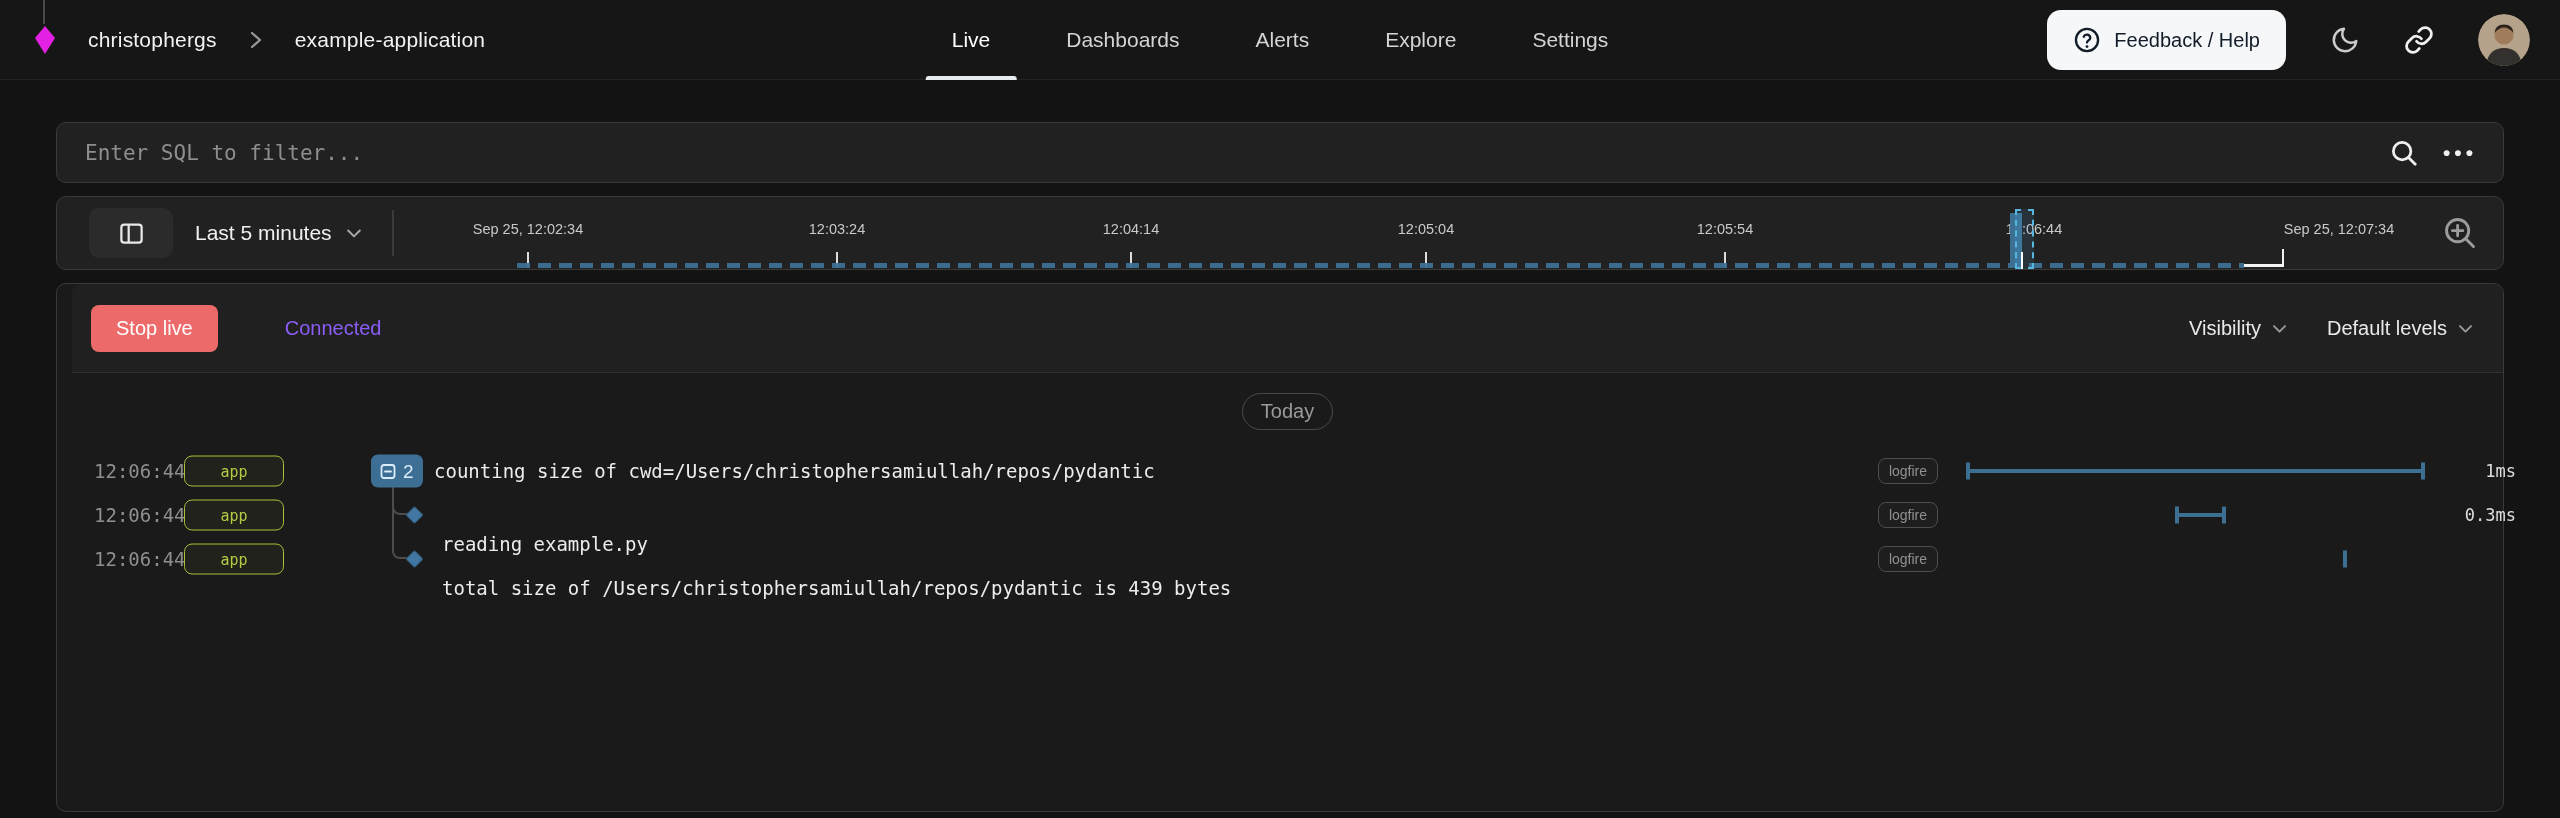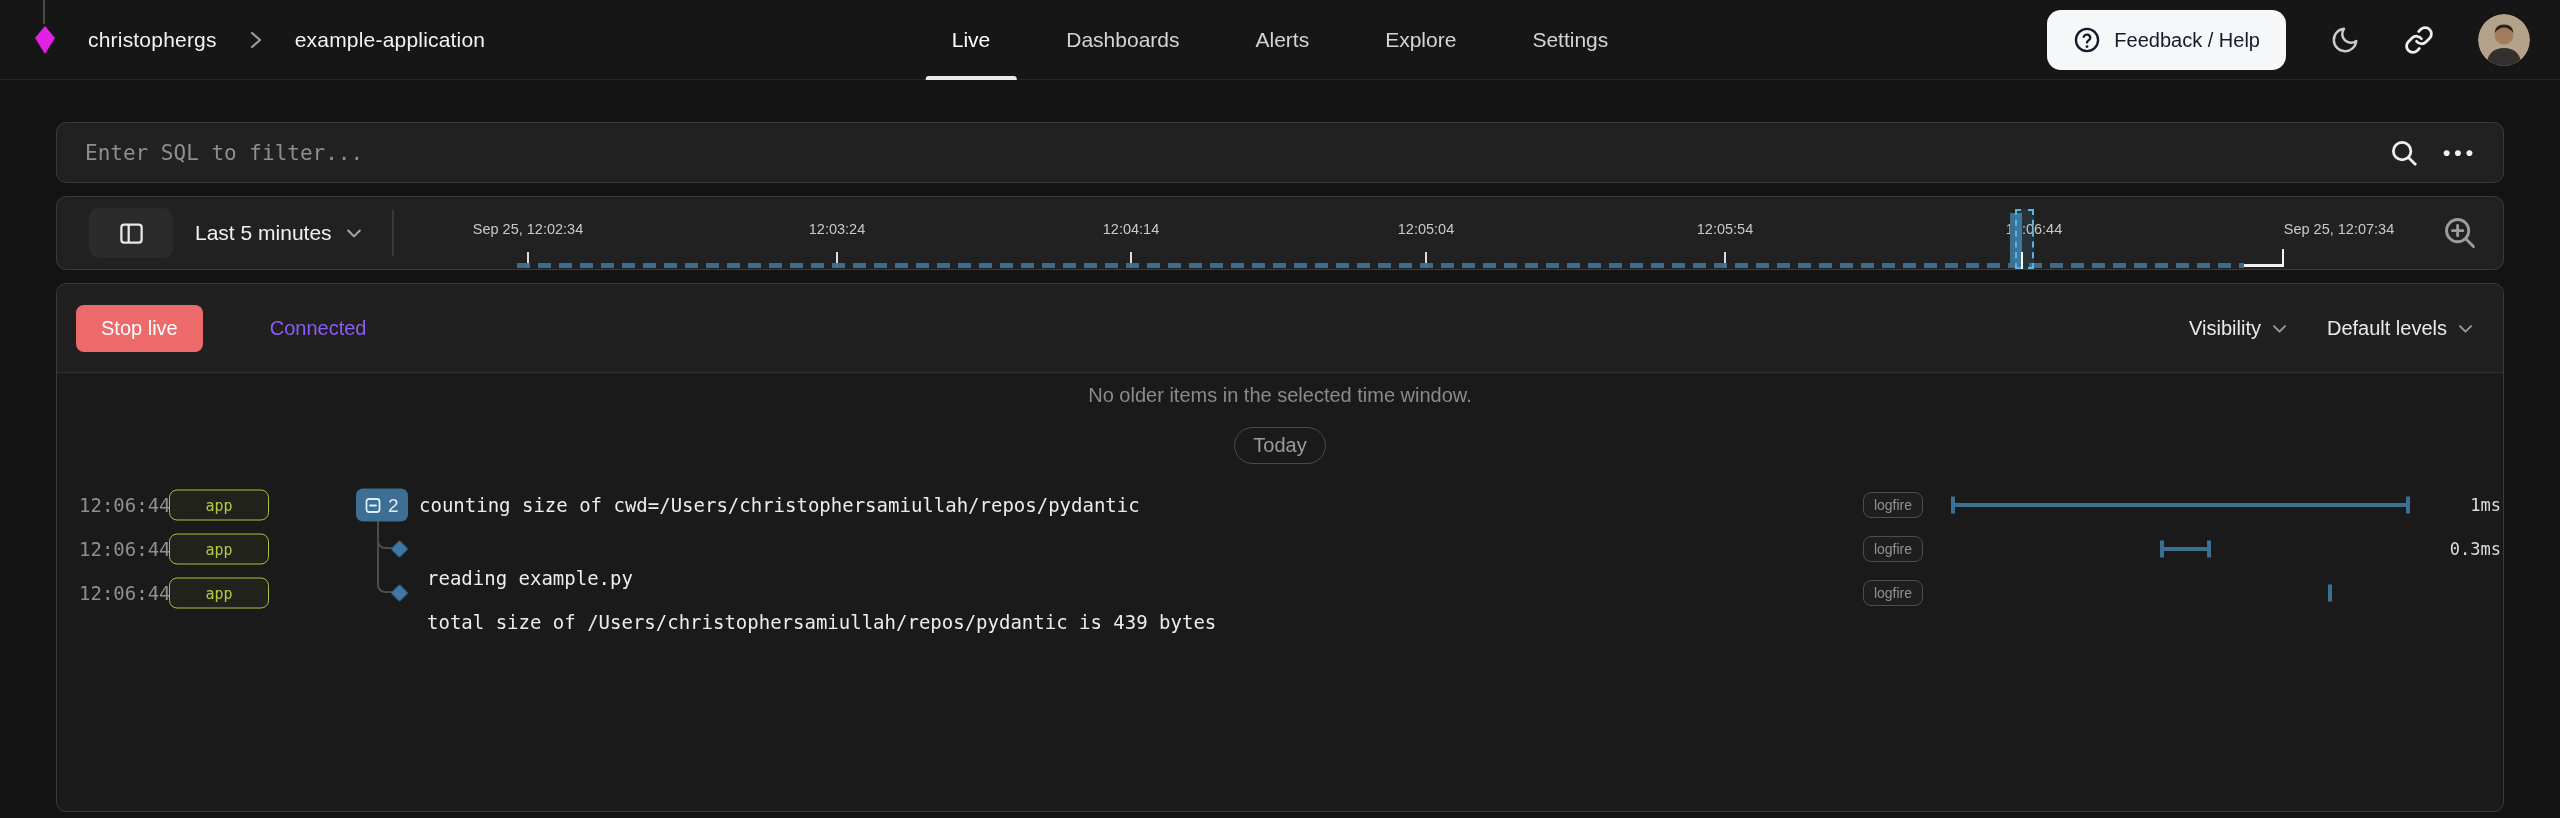--- a/index.html
+++ b/index.html
@@ -22,21 +22,21 @@
                       background:#e7ebf0; border-radius:3px 3px 0 0; }
   .topnav-right { position:absolute; right:30px; top:0; height:80px; display:flex; align-items:center; gap:44px; }
   .feedback-btn { display:flex; align-items:center; gap:13px; background:#f5f7f9; color:#121c28;
                   border:none; border-radius:14px; height:60px; padding:0 26px; font-size:20px;
                   font-family:"Liberation Sans", sans-serif; cursor:pointer; }
   .icon-btn { background:none; border:none; cursor:pointer; display:flex; align-items:center; }
   .avatar { width:52px; height:52px; border-radius:50%; overflow:hidden; display:block; }
 
   
   .panel { position:absolute; left:56px; width:2448px; background:#212121;
-           border:1.5px solid #3a3a3a; border-radius:10px; }
+           border:1.5px solid #3a3a3a; border-radius:10px;padding-left:15px; }
 
   
   .filter-panel { top:122px; height:61px; display:flex; align-items:center; padding:0 26px 0 28px; }
   .sql-input { flex:1; background:transparent; border:none; outline:none; color:#d8d8d8;
                font-family:"DejaVu Sans Mono", monospace; font-size:21px; }
   .sql-input::placeholder { color:#8e8e8e; }
   .filter-actions { display:flex; align-items:center; gap:24px; }
   .ellipsis { color:#f0f0f0; font-size:21px; letter-spacing:4px; font-weight:bold; cursor:pointer; }
 
   
@@ -252,21 +252,20 @@
       </div>
       <div class="dropdown">
         <span>Default levels</span>
         <svg width="19" height="19" viewBox="0 0 24 24">
           <polyline points="5,9 12,16 19,9" fill="none" stroke="#9a9a9a" stroke-width="2.4" stroke-linecap="round" stroke-linejoin="round"></polyline>
         </svg>
       </div>
     </div>
   </div>
 
-  <div class="empty-note">No older items in the selected time window.</div>
   <div class="today-wrap">
     <button class="today-chip">Today</button>
   </div>
 
   <div class="rows">
 
     <div class="tree-branch branch-2"></div>
     <div class="tree-branch branch-3"></div>
 
     <div class="log-row">

